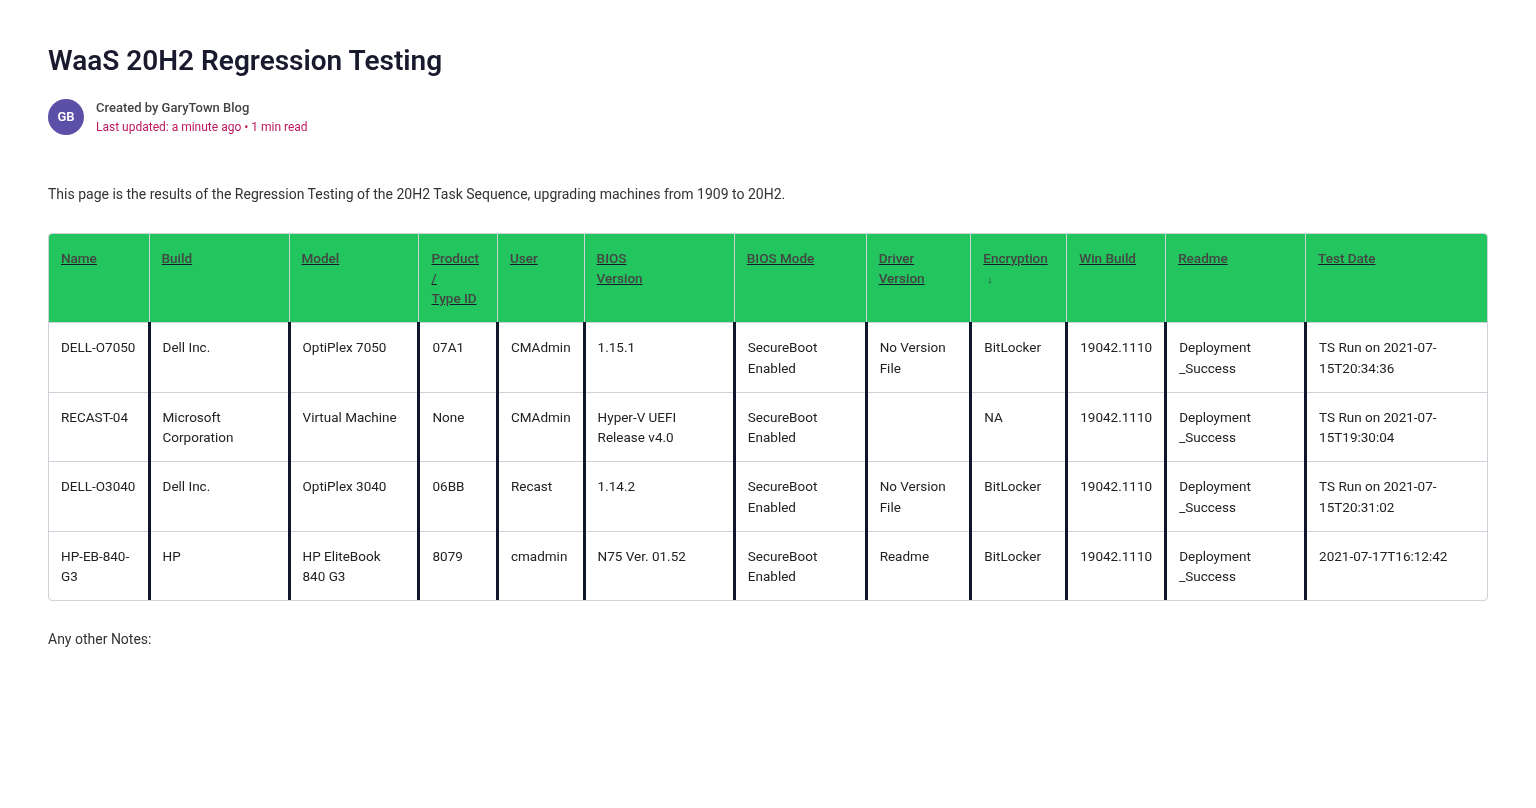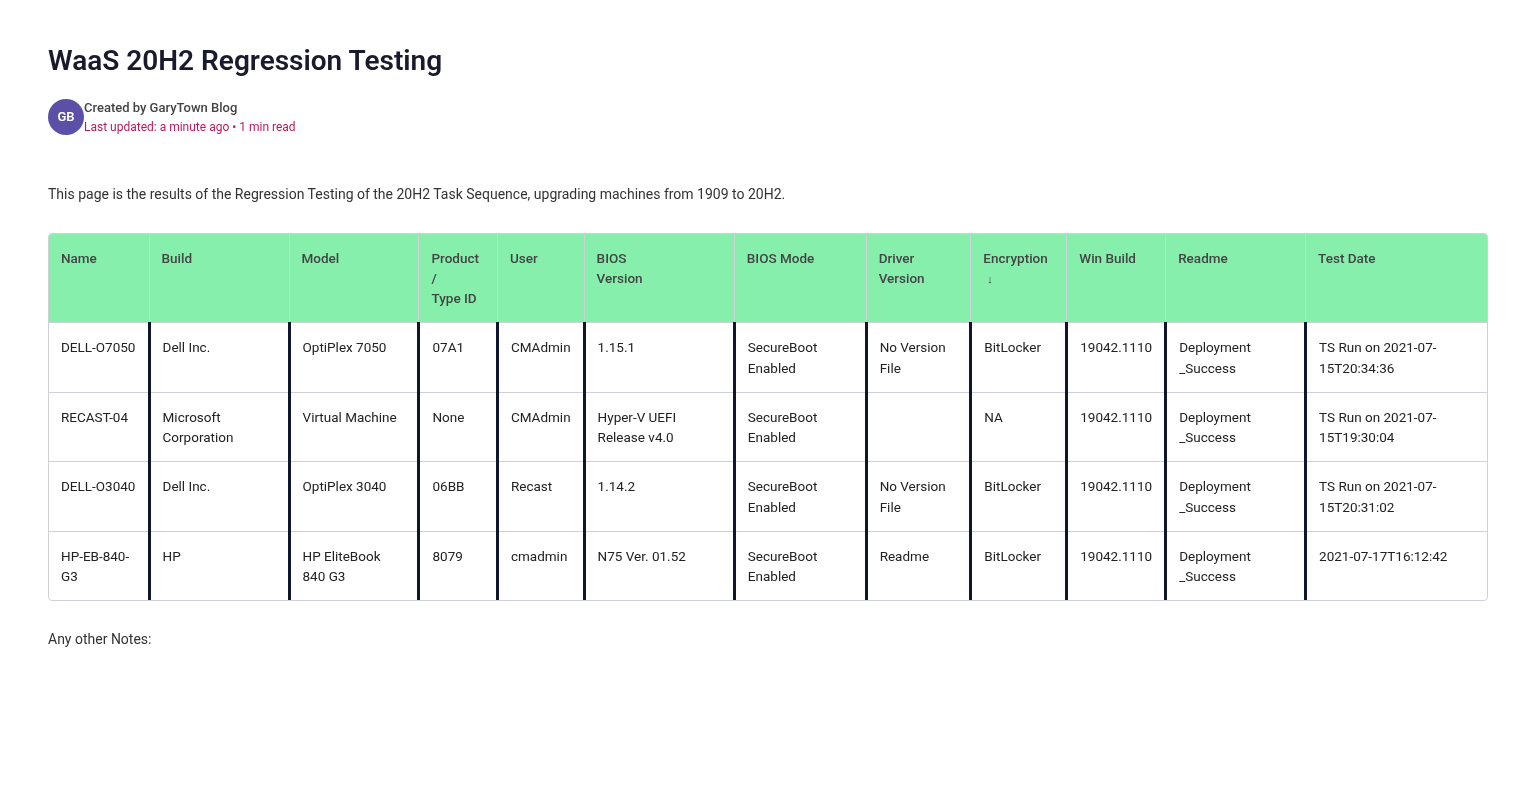--- a/index.html
+++ b/index.html
@@ -13,21 +13,21 @@
     }
     .page-title {
       font-size: 28px;
       font-weight: 600;
       color: #1a1a2e;
       margin-bottom: 16px;
     }
     .author-row {
       display: flex;
       align-items: center;
-      gap: 0;
+      gap: 12px;
       margin-bottom: 24px;
     }
     .avatar {
       width: 36px;
       height: 36px;
       border-radius: 50%;
       background: #5b4fa8;
       color: #fff;
       display: flex;
       align-items: center;
@@ -60,21 +60,22 @@
       border-radius: 4px;
       overflow: hidden;
       margin-bottom: 28px;
     }
     table {
       width: 100%;
       border-collapse: collapse;
       font-size: 13.5px;
     }
     thead tr {
-      background: #86efac;
+      background: #22c55e;
+      text-decoration: underline;
     }
     thead th {
       padding: 14px 12px;
       text-align: left;
       font-weight: 500;
       color: #444;
       border-right: 1px solid #d0d0d8;
       border-bottom: 1px solid #d0d0d8;
       vertical-align: top;
       white-space: pre-line;

